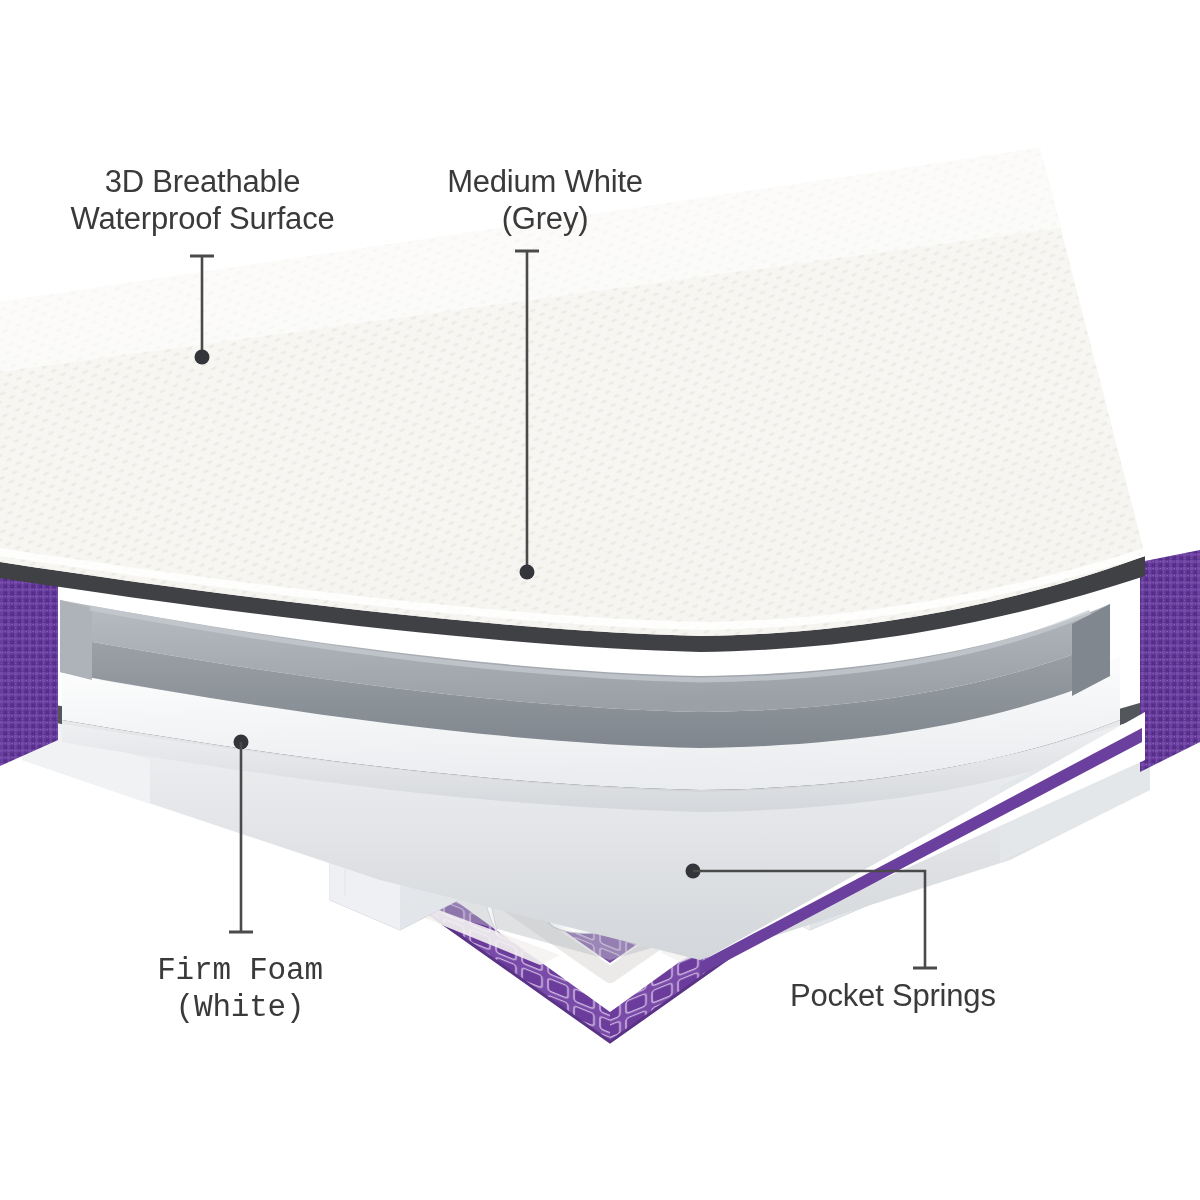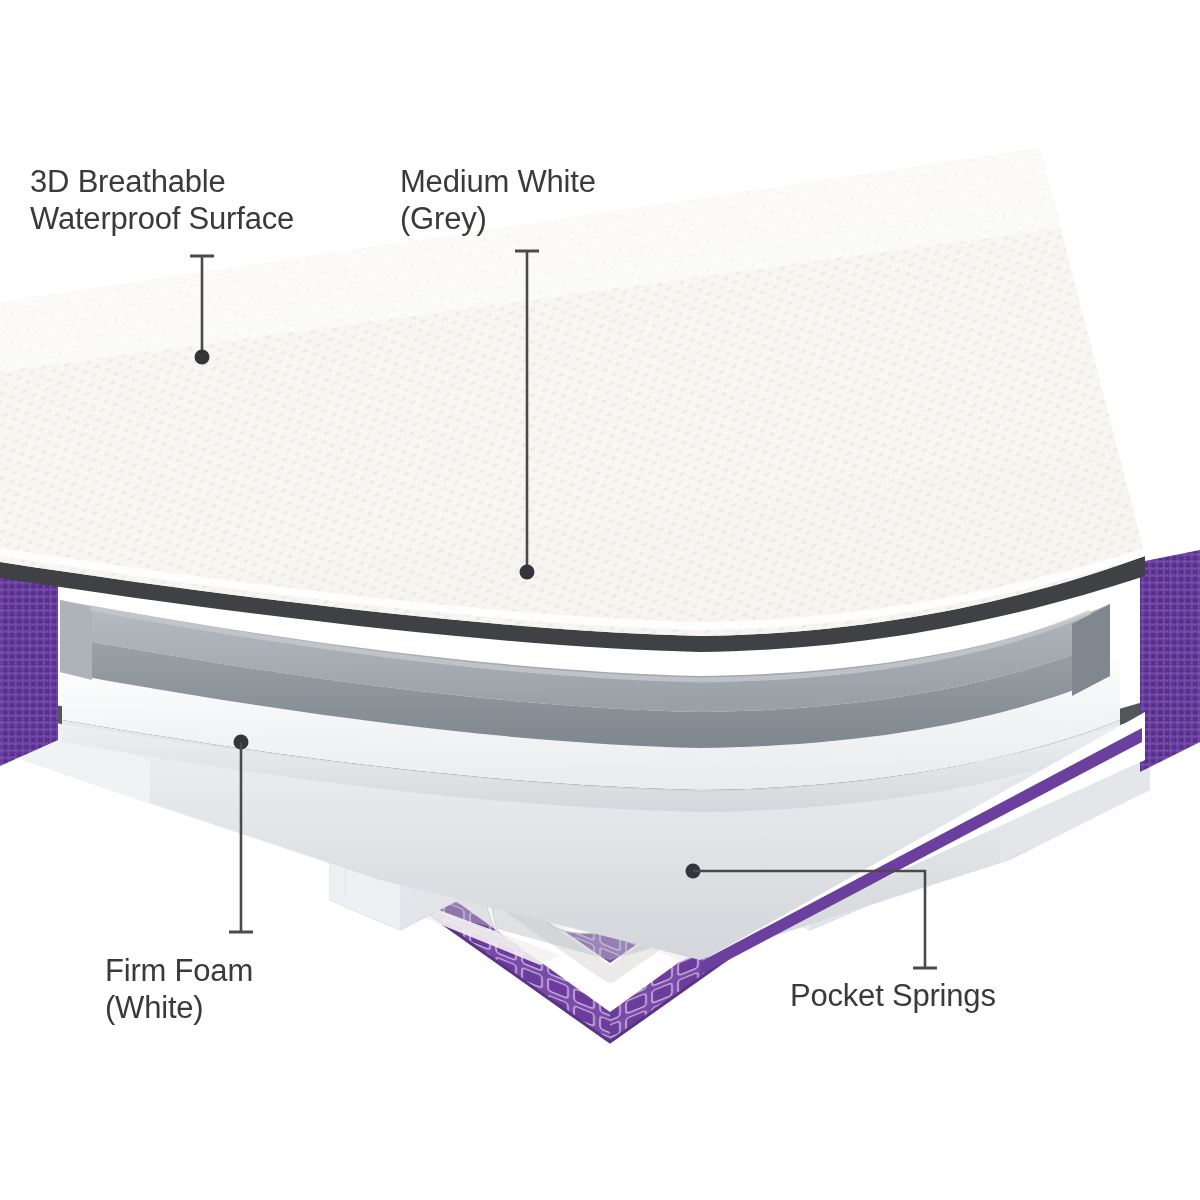--- a/index.html
+++ b/index.html
@@ -14,25 +14,26 @@
   #art{position:absolute;inset:0;width:1200px;height:1200px;display:block;}
 
   
   .lbl{
     position:absolute;
     color:#3a3a3a;
     font-size:31px;
     line-height:37px;
     letter-spacing:-0.2px;
     white-space:pre;
+    text-align:center;
     font-family:"Liberation Sans","DejaVu Sans",sans-serif;
   }
   #lbl-surface{left:30px;  top:163px; width:345px;}
   #lbl-medium {left:400px; top:163px; width:290px;}
-  #lbl-firm   {left:105px; top:952px; width:270px;}
+  #lbl-firm   {left:105px; top:952px; width:270px;font-family:Liberation Mono, monospace;}
   #lbl-pocket {left:790px; top:977px; width:270px; text-align:left;}
 </style>
 </head>
 <body>
 
 <div id="stage">
 
   <svg id="art" viewBox="0 0 1200 1200" xmlns="http://www.w3.org/2000/svg">
     <defs>
 

